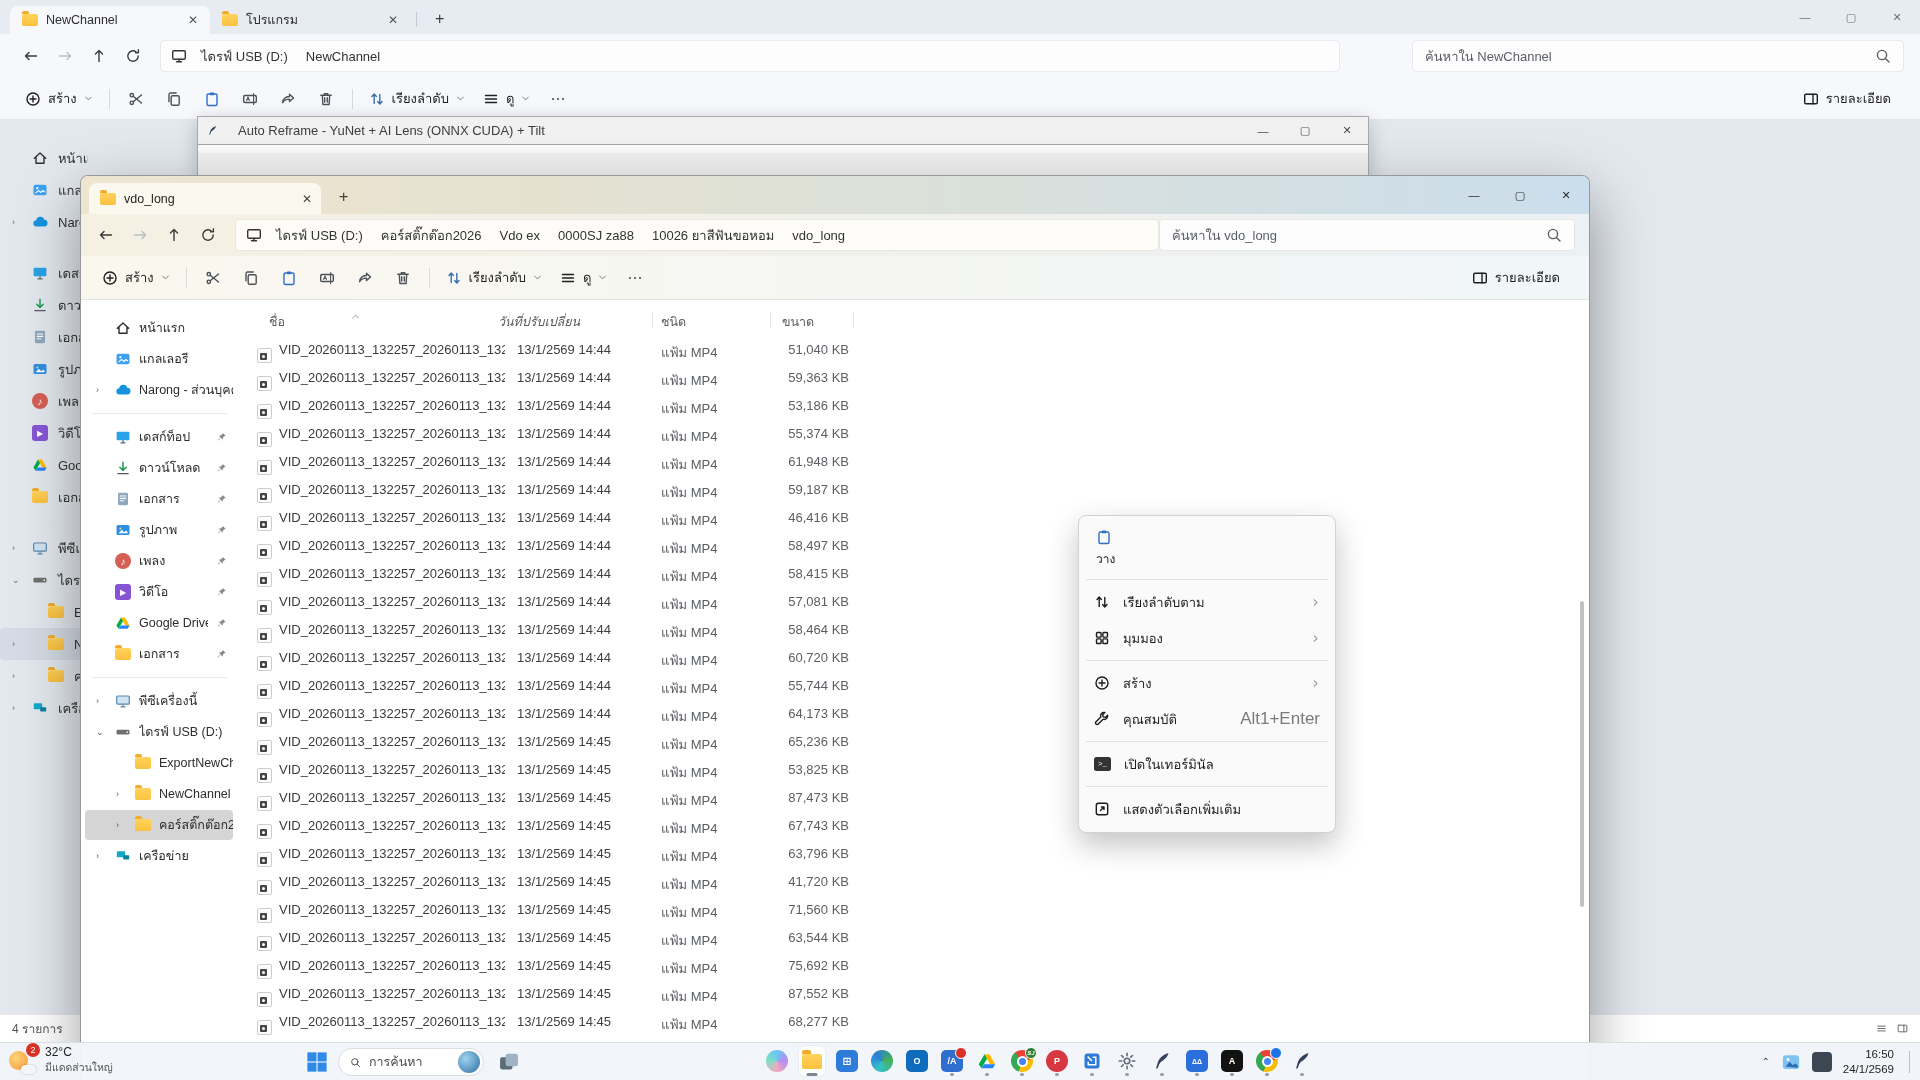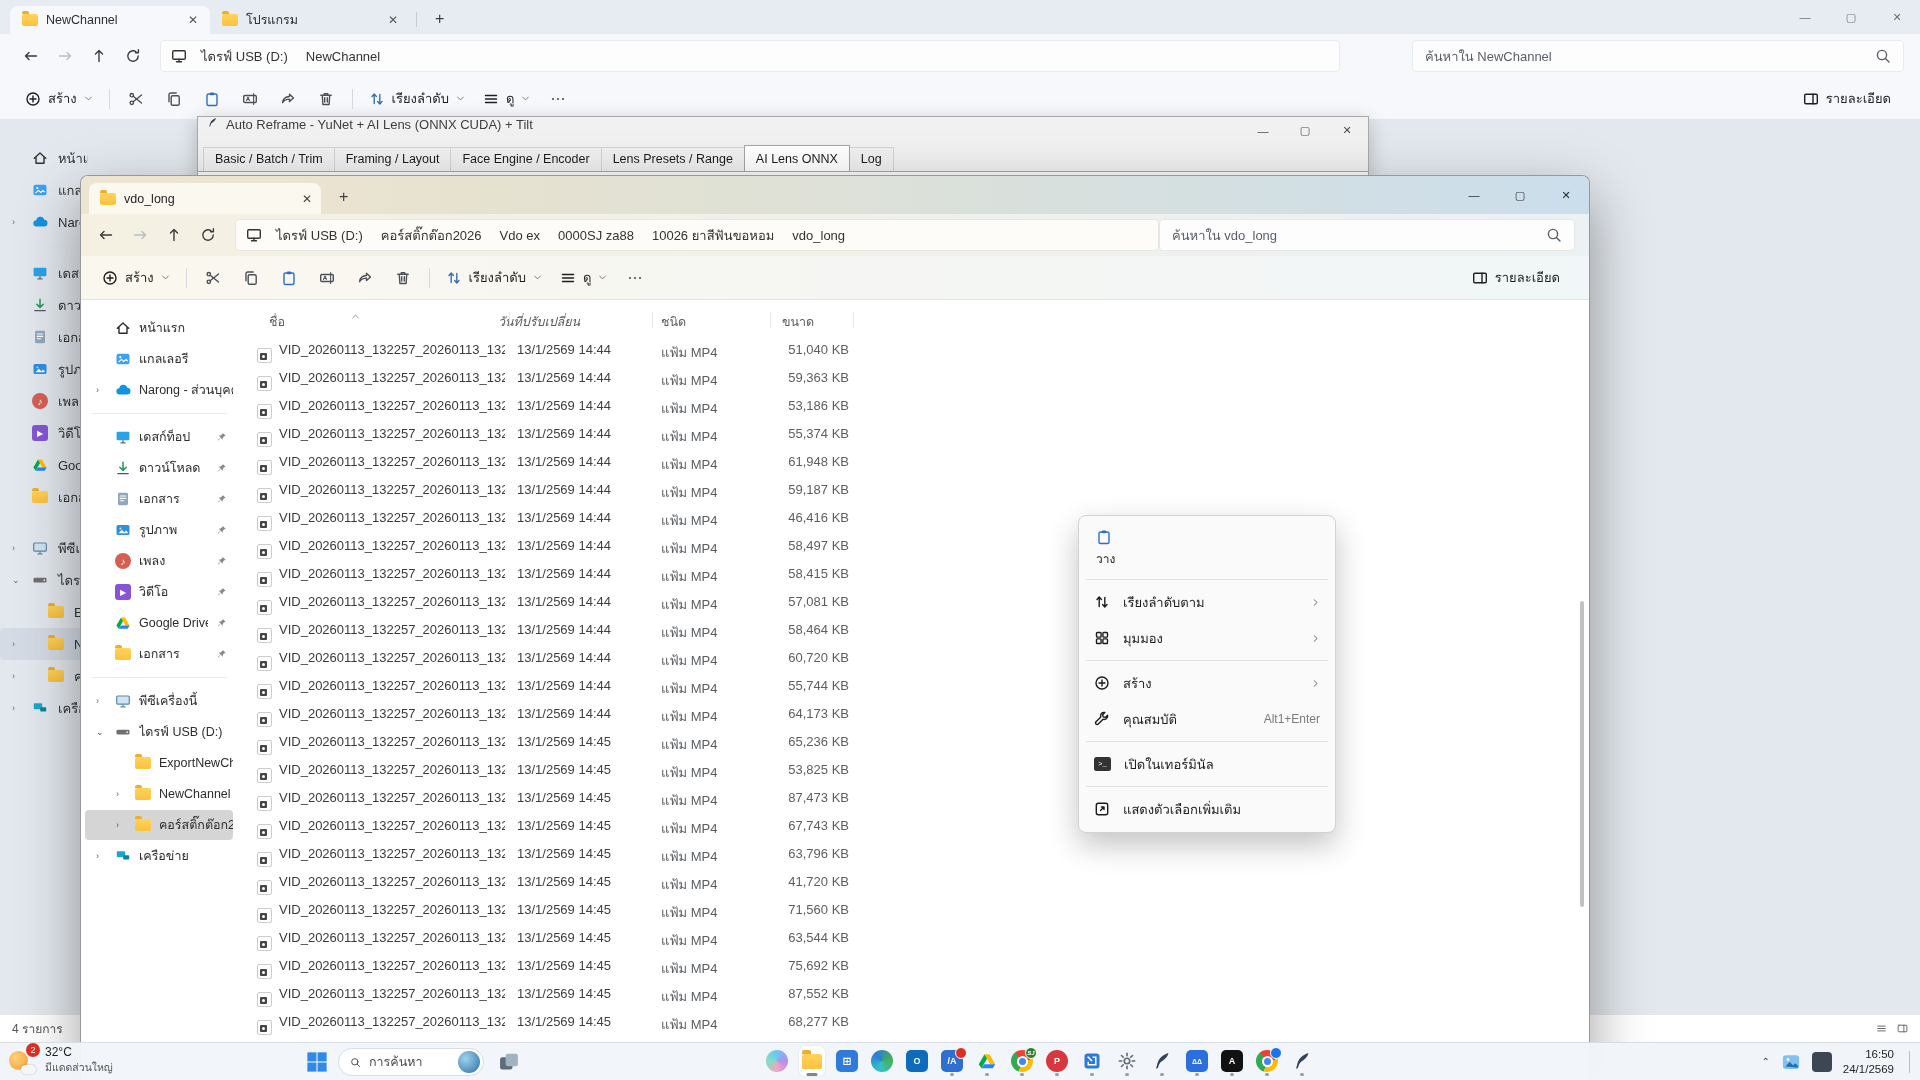--- a/index.html
+++ b/index.html
@@ -33,21 +33,21 @@
 #bg-side{position:absolute;left:0;top:142px;width:88px;overflow:hidden}
 .bs-item{height:32px;display:flex;align-items:center;gap:10px;padding-left:32px;font-size:13px;color:#333;white-space:nowrap;width:230px;position:relative}
 .bs-item .chv{position:absolute;left:12px;font-size:9px;color:#666}
 .bs-item.ind{padding-left:48px}
 .bs-item.sel{background:#d4dbe4;border-radius:4px}
 .bs-sep{height:1px;background:#e3e6eb;margin:9px 8px;width:72px}
 #bg-status{position:absolute;left:0;right:0;bottom:38px;height:28px;background:#ffffff;border-top:1px solid #e7e7e7;display:flex;align-items:center;padding:0 12px;font-size:12px;color:#555}
 .status-icons{position:absolute;right:12px;display:flex;gap:10px;color:#666}
 
 #rfwin{position:absolute;left:197px;top:116px;width:1172px;height:64px;background:#f1f1f1;border:1px solid #a9a9a9;box-shadow:0 5px 18px rgba(0,0,0,.22);z-index:5}
-.rf-title{height:27px;display:flex;gap:8px;padding-left:9px;font-size:13px;color:#3e3e3e}
+.rf-title{height:27px;display:flex;align-items:center;gap:20px;padding-left:9px;font-size:13px;color:#3e3e3e}
 .rf-controls{margin-left:auto;display:flex;height:100%}
 .rf-controls .wbtn{width:42px;color:#4c4c4c}
 .rf-tabs{display:flex;padding-left:5px;align-items:flex-end;height:27px}
 .rf-tab{padding:4px 11px 5px;font-size:12.5px;color:#1c1c1c;background:#f0f0f0;border:1px solid #d3d3d3;border-bottom:none;margin-right:-1px;white-space:nowrap}
 .rf-tab.active{background:#fff;border-color:#a6a6a6;padding-top:6px;position:relative;z-index:2}
 .rf-body{height:9px;background:#fbfbfb;border-top:1px solid #a6a6a6}
 
 #exwin{position:absolute;left:80px;top:175px;width:1510px;height:905px;background:#fff;border:1px solid #96989c;border-bottom:none;border-radius:8px 8px 0 0;box-shadow:0 22px 60px rgba(0,0,0,.38);overflow:hidden;z-index:10}
 .ex-tabbar{height:38px;background:linear-gradient(90deg,#eee5d1 0%,#e7e2d0 26%,#dae0da 58%,#cbdeec 100%);display:flex;align-items:flex-end;position:relative}
 .ex-tab{margin-left:8px;width:232px;height:31px;background:#fbf8ef;border-radius:8px 8px 0 0;display:flex;align-items:center;gap:8px;padding:0 9px 0 11px;font-size:12.5px;color:#1f1f1f}
@@ -81,21 +81,21 @@
 .fdate{left:280px;color:#404040}
 .ftype{left:424px;color:#5b5f63}
 .fsize{left:516px;width:96px;text-align:right;color:#5b5f63}
 .ex-thumb{position:absolute;right:5px;top:301px;width:4px;height:306px;background:#c2c2c2;border-radius:2px}
 
 #cmenu{position:absolute;left:1078px;top:515px;width:258px;background:#fafafa;border:1px solid #d2d2d2;border-radius:8px;box-shadow:0 12px 30px rgba(0,0,0,.24);padding:5px;z-index:40}
 .cm-paste{padding:8px 12px 7px;display:flex;flex-direction:column;gap:4px;border-radius:4px}
 .cm-paste .lbl{font-size:12px;color:#222}
 .cm-item{height:36px;display:flex;align-items:center;gap:13px;padding:0 10px;border-radius:4px;font-size:13px;color:#1c1c1c}
 .cm-item .sub{margin-left:auto;color:#555}
-.cm-item .sc{margin-left:auto;color:#7b7b7b;font-size:12px}
+.cm-item .sc{margin-left:auto;color:#7b7b7b;font-size:17px}
 .cm-sep{height:1px;background:#e1e1e1;margin:4px 2px}
 .term{width:17px;height:14px;background:#333;border-radius:2.5px;color:#fff;font-size:7px;display:inline-flex;align-items:center;justify-content:center;font-family:"Liberation Mono",monospace}
 
 #taskbar{position:absolute;left:0;bottom:0;width:100%;height:38px;background:rgba(242,245,249,.97);border-top:1px solid #d8dde3;z-index:50}
 .wx-wrap{position:absolute;left:8px;top:2px;display:flex;align-items:center;gap:7px}
 .wx{width:30px;height:30px;position:relative}
 .wx .sun{position:absolute;left:1px;top:5px;width:19px;height:19px;border-radius:50%;background:radial-gradient(circle at 35% 35%,#ffd278,#f29b38)}
 .wx .cl{position:absolute;right:2px;bottom:2px;width:15px;height:9px;border-radius:6px;background:#f4f6f8;box-shadow:0 0 2px rgba(0,0,0,.25)}
 .wx .bdg2{position:absolute;right:-2px;top:-3px;width:14px;height:14px;border-radius:50%;background:#d93025;color:#fff;font-size:9px;display:flex;align-items:center;justify-content:center}
 .wx-txt .t1{font-size:12px;color:#1f1f1f}
@@ -492,28 +492,20 @@
           <path d="M13.2 1.6C8.4 3 5.6 5.8 4.4 9.8l-1.2 4.4 1.5-.6c.5-2 1-3.4 2.3-4.9C9.8 7.1 12.4 5 13.2 1.6z" fill="#33415c"></path>
         </svg>
       </span>
     <span>Auto Reframe - YuNet + AI Lens (ONNX CUDA) + Tilt</span>
     <span class="rf-controls">
       <span class="wbtn">—</span>
       <span class="wbtn">▢</span>
       <span class="wbtn">✕</span>
     </span>
   </div>
-  <div class="rf-tabs" id="rf-tabs">
-      <div class="rf-tab">Basic / Batch / Trim</div>
-      <div class="rf-tab">Framing / Layout</div>
-      <div class="rf-tab">Face Engine / Encoder</div>
-      <div class="rf-tab">Lens Presets / Range</div>
-      <div class="rf-tab active">AI Lens ONNX</div>
-      <div class="rf-tab">Log</div>
-    </div>
   <div class="rf-body"></div>
 </div>
 
 <div id="exwin">
   <div class="ex-tabbar">
     <div class="ex-tab">
       <span class="fold"></span>
       <span>vdo_long</span>
       <span class="x">✕</span>
     </div>

